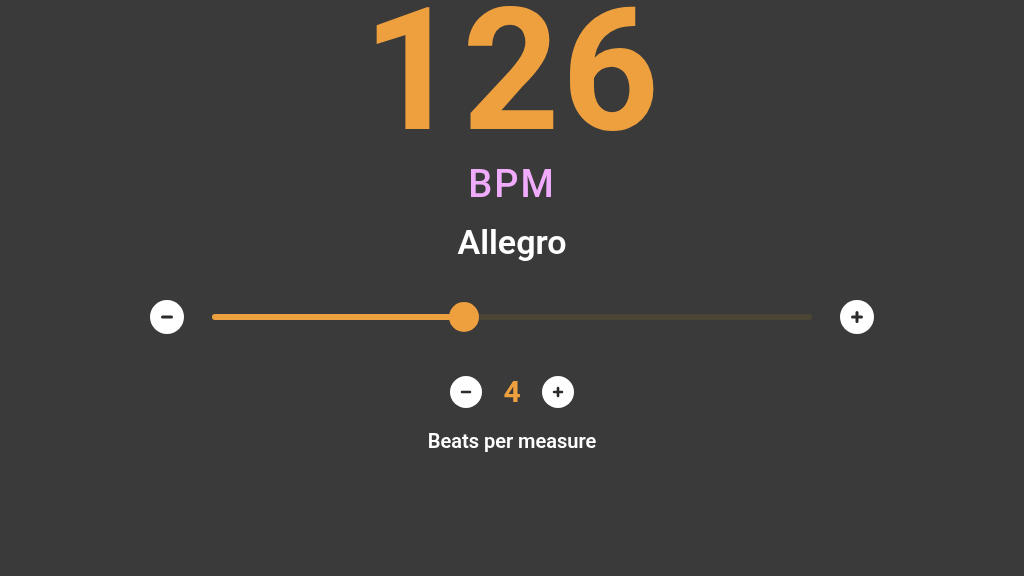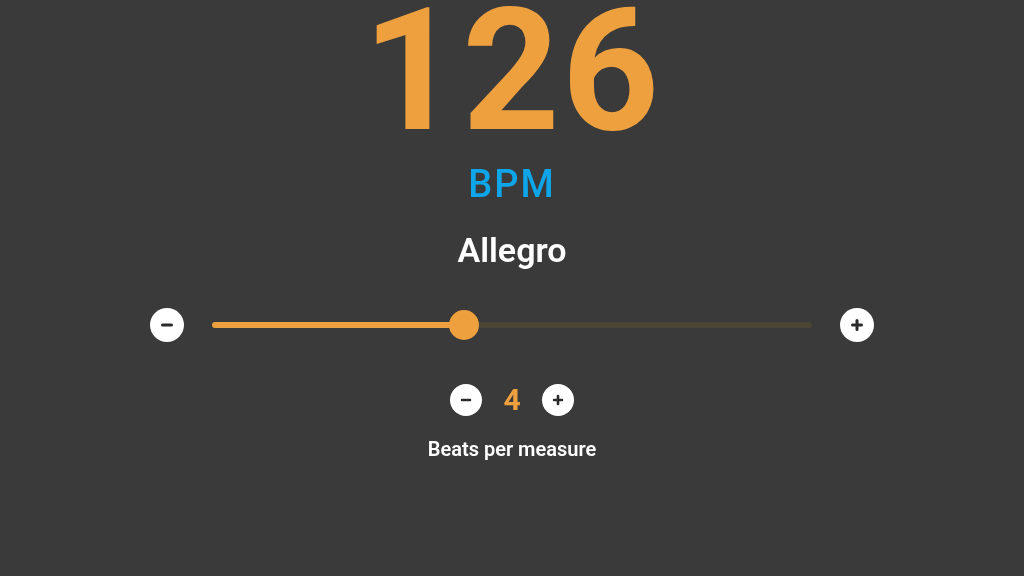--- a/index.html
+++ b/index.html
@@ -14,31 +14,31 @@
     }
     .bpm-value {
       color: #eea03f;
       font-weight: 700;
       font-size: 170px;
       line-height: 1;
       margin-top: -14px;
       letter-spacing: 2px;
     }
     .bpm-label {
-      color: #0ea5e9;
+      color: #f0abfc;
       font-weight: 500;
       font-size: 38px;
       margin-top: 6px;
       letter-spacing: 2px;
     }
     .tempo-name {
       color: #fff;
       font-weight: 600;
       font-size: 34px;
-      margin-top: 24px;
+      margin-top: 16px;
     }
     .slider-row {
       display: flex;
       align-items: center;
       gap: 28px;
       margin-top: 38px;
       width: 100%;
       justify-content: center;
     }
     .round-btn {

